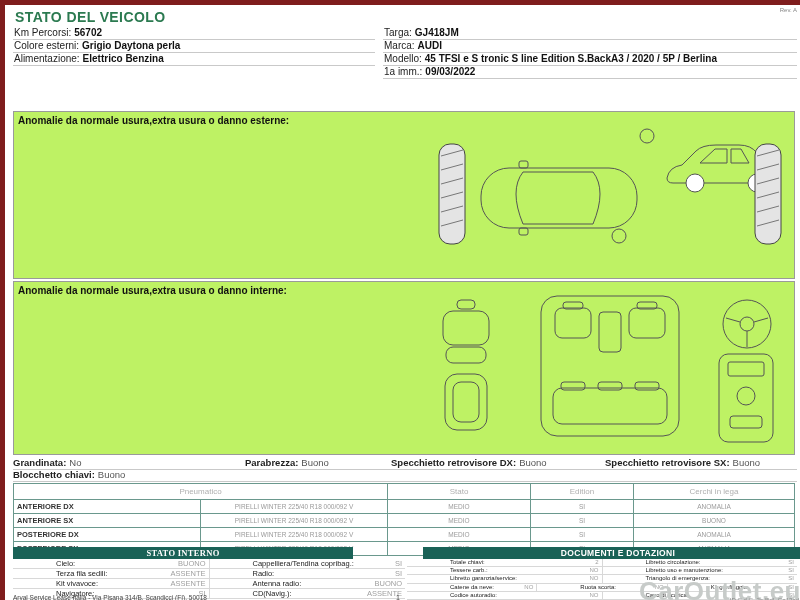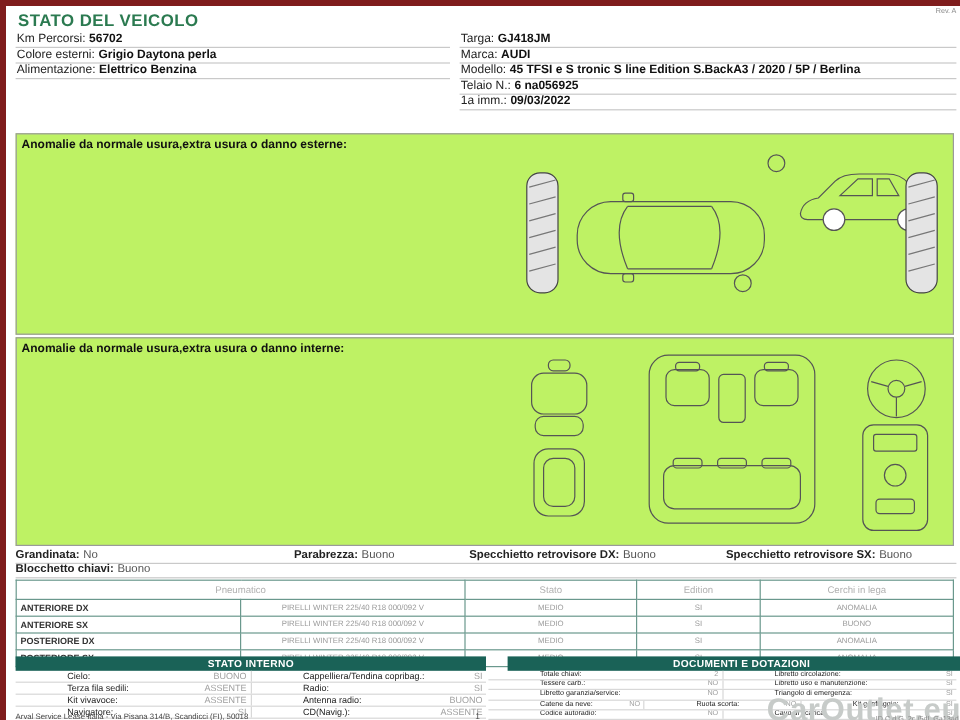--- a/index.html
+++ b/index.html
@@ -32,21 +32,21 @@
   table.tyres th, table.tyres td{border:1px solid #6a988d;overflow:hidden;white-space:nowrap;}
   table.tyres th{font-size:8px;color:#b0b0b0;font-weight:normal;height:13px;text-align:center;}
   table.tyres td{height:11px;}
   td.pos{font-size:7.5px;font-weight:bold;color:#333;padding-left:3px;width:118px;}
   td.spec{font-size:6.5px;color:#9a9a9a;text-align:center;width:266px;}
   td.cc{font-size:6.5px;color:#9a9a9a;text-align:center;}
   .col-stato{width:140px;} .col-term{width:100px;} .col-cerchi{width:158px;}
   .anomalia{color:#b06060;}
 
   .sec-bar{position:absolute;top:542px;height:12px;background:#1a6257;color:#fff;font-size:8.5px;font-weight:bold;text-align:center;line-height:12px;letter-spacing:.3px;}
-  .bar-left{left:8px;width:392px;}
+  .bar-left{left:8px;width:340px;font-family:Liberation Serif, serif;}
   .bar-right{left:402px;width:390px;margin-left:16px;}
 
   .kv-rows{position:absolute;top:554px;}
   .kv-left{left:8px;width:392px;}
   .kv-right{left:402px;width:390px;}
   .kv-row{display:flex;border-bottom:1px solid #d8d8d8;}
   .kv-left .kv-row{height:9px;line-height:9px;font-size:7.5px;}
   .kv-right .kv-row{height:7.2px;line-height:7px;font-size:6px;}
   .kv-pair{flex:1;display:flex;justify-content:space-between;padding:0 3px;overflow:hidden;white-space:nowrap;}
   .kv-pair + .kv-pair{border-left:1px solid #d8d8d8;}
@@ -80,23 +80,20 @@
 
   <div class="info-col info-right">
     <div class="info-row">
       <span class="lbl">Targa:</span><span class="val">GJ418JM</span>
     </div>
     <div class="info-row">
       <span class="lbl">Marca:</span><span class="val">AUDI</span>
     </div>
     <div class="info-row">
       <span class="lbl">Modello:</span><span class="val">45 TFSI e S tronic S line Edition S.BackA3 / 2020 / 5P / Berlina</span>
-    </div>
-    <div class="info-row">
-      <span class="lbl">Telaio N.:</span><span class="val">6 na056925</span>
     </div>
     <div class="info-row">
       <span class="lbl">1a imm.:</span><span class="val">09/03/2022</span>
     </div>
   </div>
 
   <div class="box box-ext">
     <div class="box-label">Anomalie da normale usura,extra usura o danno esterne:</div>
     <svg class="diagram" width="356" height="154" viewBox="0 0 356 154" fill="none" stroke="#555" stroke-width="1">
       <g>

